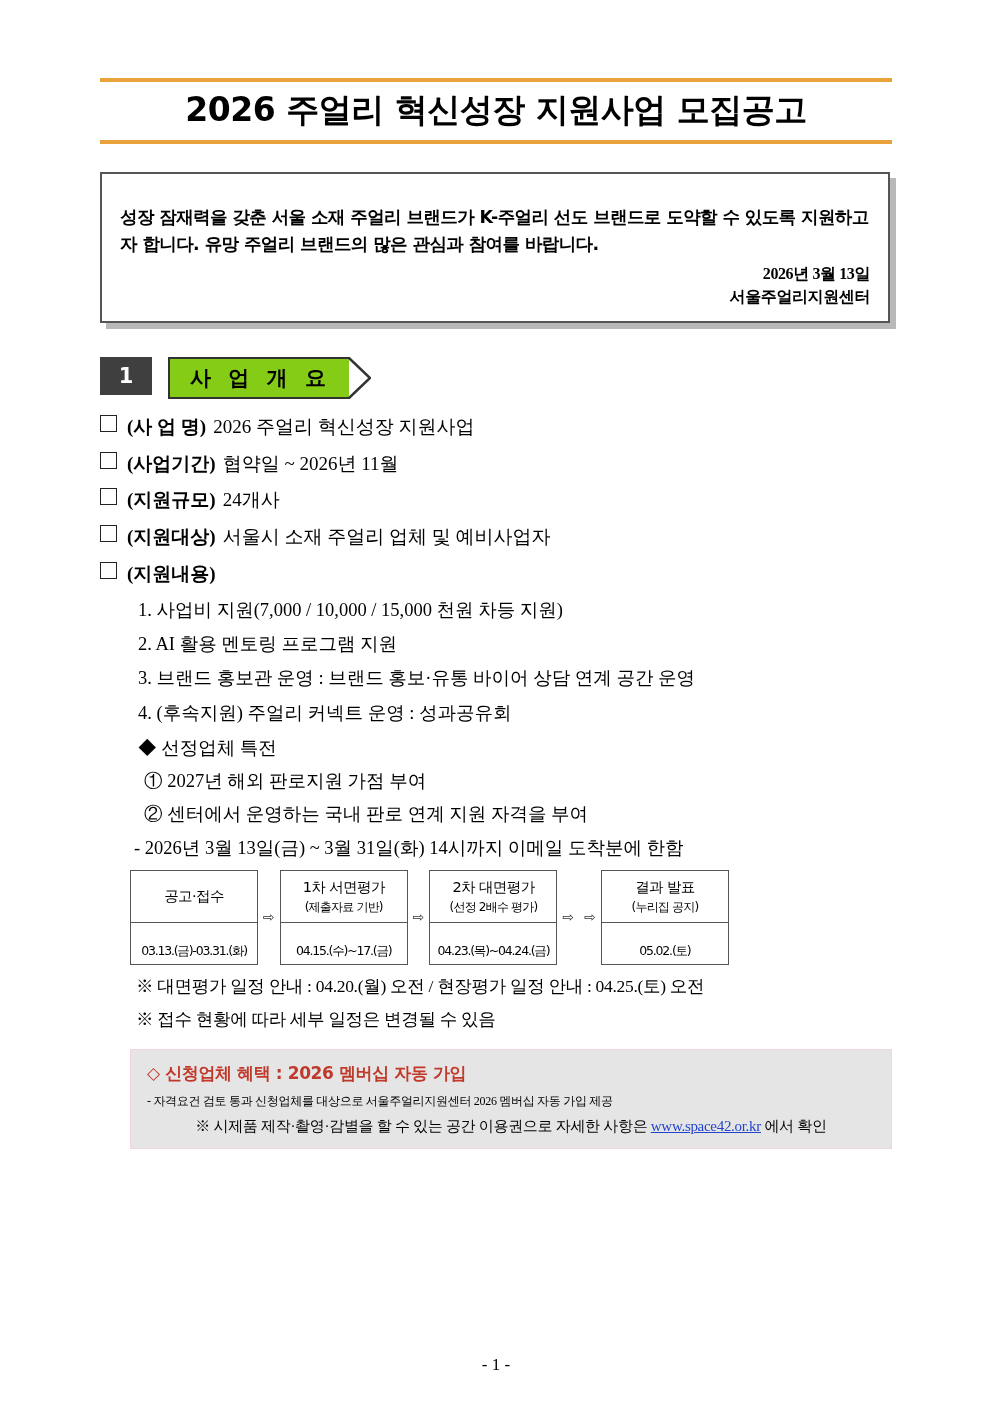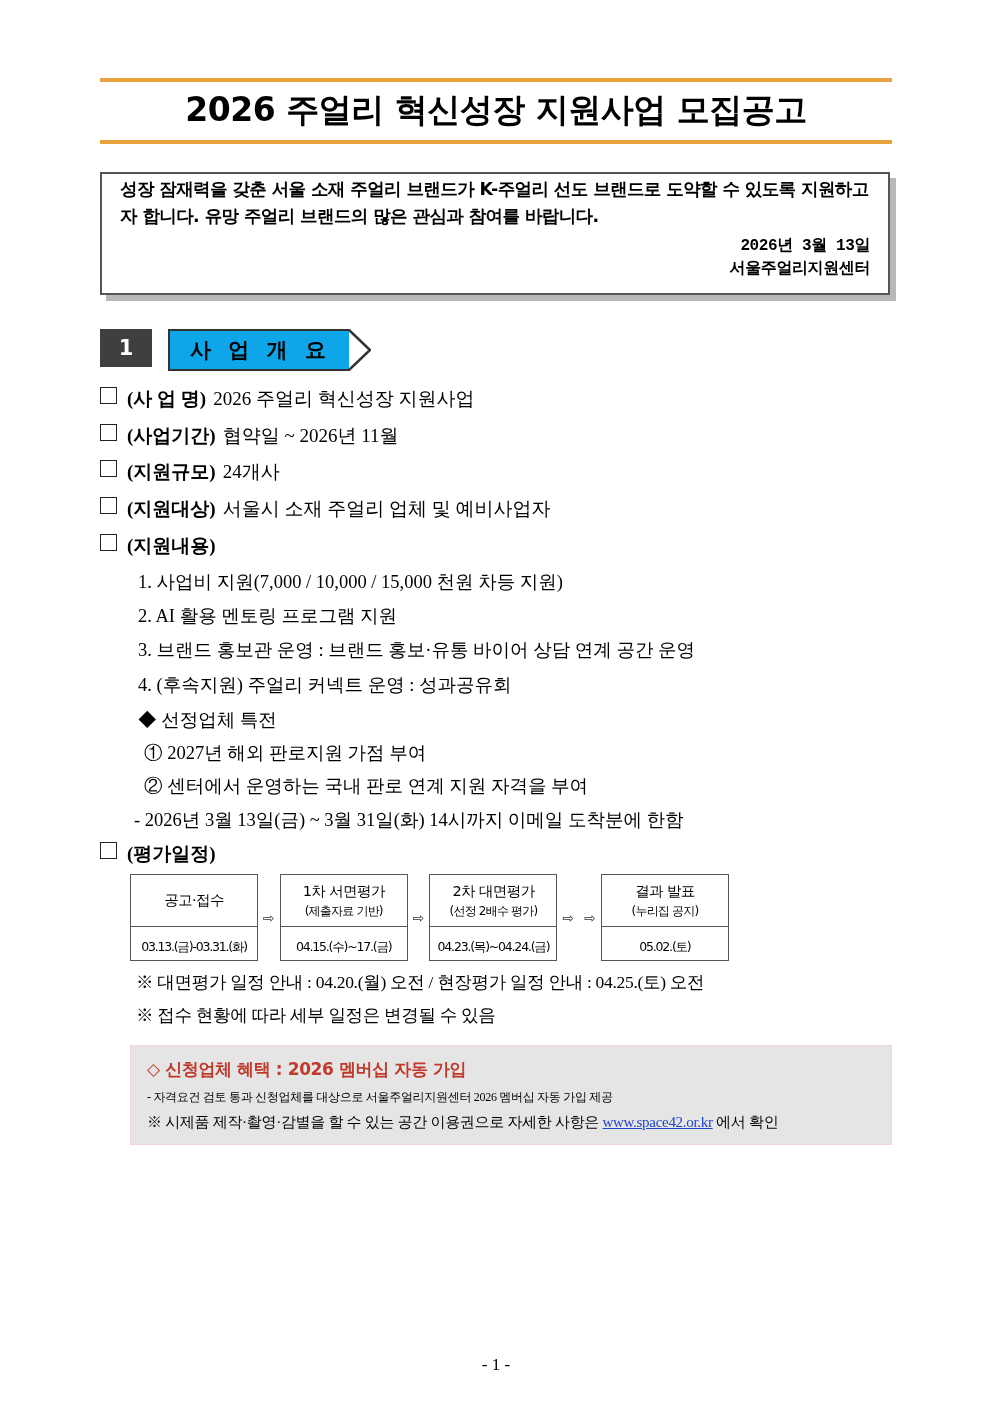--- a/index.html
+++ b/index.html
@@ -41,35 +41,35 @@
   }
 
   
   .intro-outer {
     margin: 28px 6px 0 4px;
     position: relative;
   }
   .intro-box {
     border: 2px solid #555;
     background: #fff;
-    padding: 2px 18px 12px 18px;
+    padding: 30px 18px 12px 18px;
     box-shadow: 6px 6px 0 0 #b8b8b8;
     position: relative;
   }
   .intro-text {
     font-family: "DejaVu Sans", sans-serif;
     font-size: 17.5px;
     font-weight: bold;
     line-height: 1.52;
     letter-spacing: -0.6px;
   }
   .intro-sign {
     margin-top: 6px;
     text-align: right;
-    font-family: Liberation Mono, monospace;
+    font-family: Liberation Serif, serif;
     font-size: 16px;
     font-weight: bold;
     line-height: 1.42;
     letter-spacing: -0.4px;
   }
 
   
   .section-head {
     display: flex;
     align-items: stretch;
@@ -93,21 +93,21 @@
     height: 38px;
     border: 2px solid #333;
     border-right: none;
     display: flex;
     align-items: center;
     padding: 0 18px 0 20px;
     font-family: "DejaVu Sans", sans-serif;
     font-size: 21px;
     font-weight: bold;
     letter-spacing: 5px;
-    background: #0ea5e9;
+    background: #84cc16;
   }
   .sec-title-box .flag {
     position: absolute;
     right: -22px;
     top: -2px;
     width: 24px;
     height: 42px;
   }
 
   
@@ -178,21 +178,21 @@
     letter-spacing: -0.6px;
   }
   .fbox .f2 {
     font-size: 12px;
     padding: 0 2px 6px 2px;
     letter-spacing: -0.8px;
   }
   .fbox .f3 {
     font-size: 12.5px;
     border-top: 1.2px solid #555;
-    padding: 12px 2px 4px 2px;
+    padding: 20px 2px 4px 2px;
     letter-spacing: -1.2px;
   }
   .fbox.single .f1 {
     padding: 16px 2px 16px 2px;
   }
   .arrow {
     font-size: 14px;
     color: #333;
     padding: 0 5px;
     font-family: "DejaVu Sans", sans-serif;
@@ -219,20 +219,21 @@
     letter-spacing: -0.4px;
   }
   .benefit .b-line {
     font-size: 12px;
     margin-bottom: 7px;
     letter-spacing: -0.3px;
   }
   .benefit .b-line.small {
     font-size: 15px;
     margin-bottom: 0;
+    text-align: center;
   }
   .benefit a {
     color: #2244cc;
     text-decoration: underline;
   }
 
   
   .pagenum {
     position: absolute;
     bottom: 28px;
@@ -307,24 +308,20 @@
     <div class="sub">2. AI 활용 멘토링 프로그램 지원</div>
     <div class="sub">3. 브랜드 홍보관 운영 : 브랜드 홍보·유통 바이어 상담 연계 공간 운영</div>
     <div class="sub">4. (후속지원) 주얼리 커넥트 운영 : 성과공유회</div>
 
     <div class="sub-diamond">◆ 선정업체 특전</div>
     <div class="sub2">① 2027년 해외 판로지원 가점 부여</div>
     <div class="sub2">② 센터에서 운영하는 국내 판로 연계 지원 자격을 부여</div>
 
     <div class="dash-line">- 2026년 3월 13일(금) ~ 3월 31일(화) 14시까지 이메일 도착분에 한함</div>
 
-    <div class="brow" style="margin-bottom:6px;">
-      <span class="chk"></span>
-      <span class="lbl">(평가일정)</span>
-    </div>
   </div>
 
   <div class="flow">
     <div class="fbox single">
       <div class="f1">공고·접수</div>
       <div class="f3">03.13.(금)-03.31.(화)</div>
     </div>
     <div class="arrow">⇨</div>
 
     <div class="fbox">

